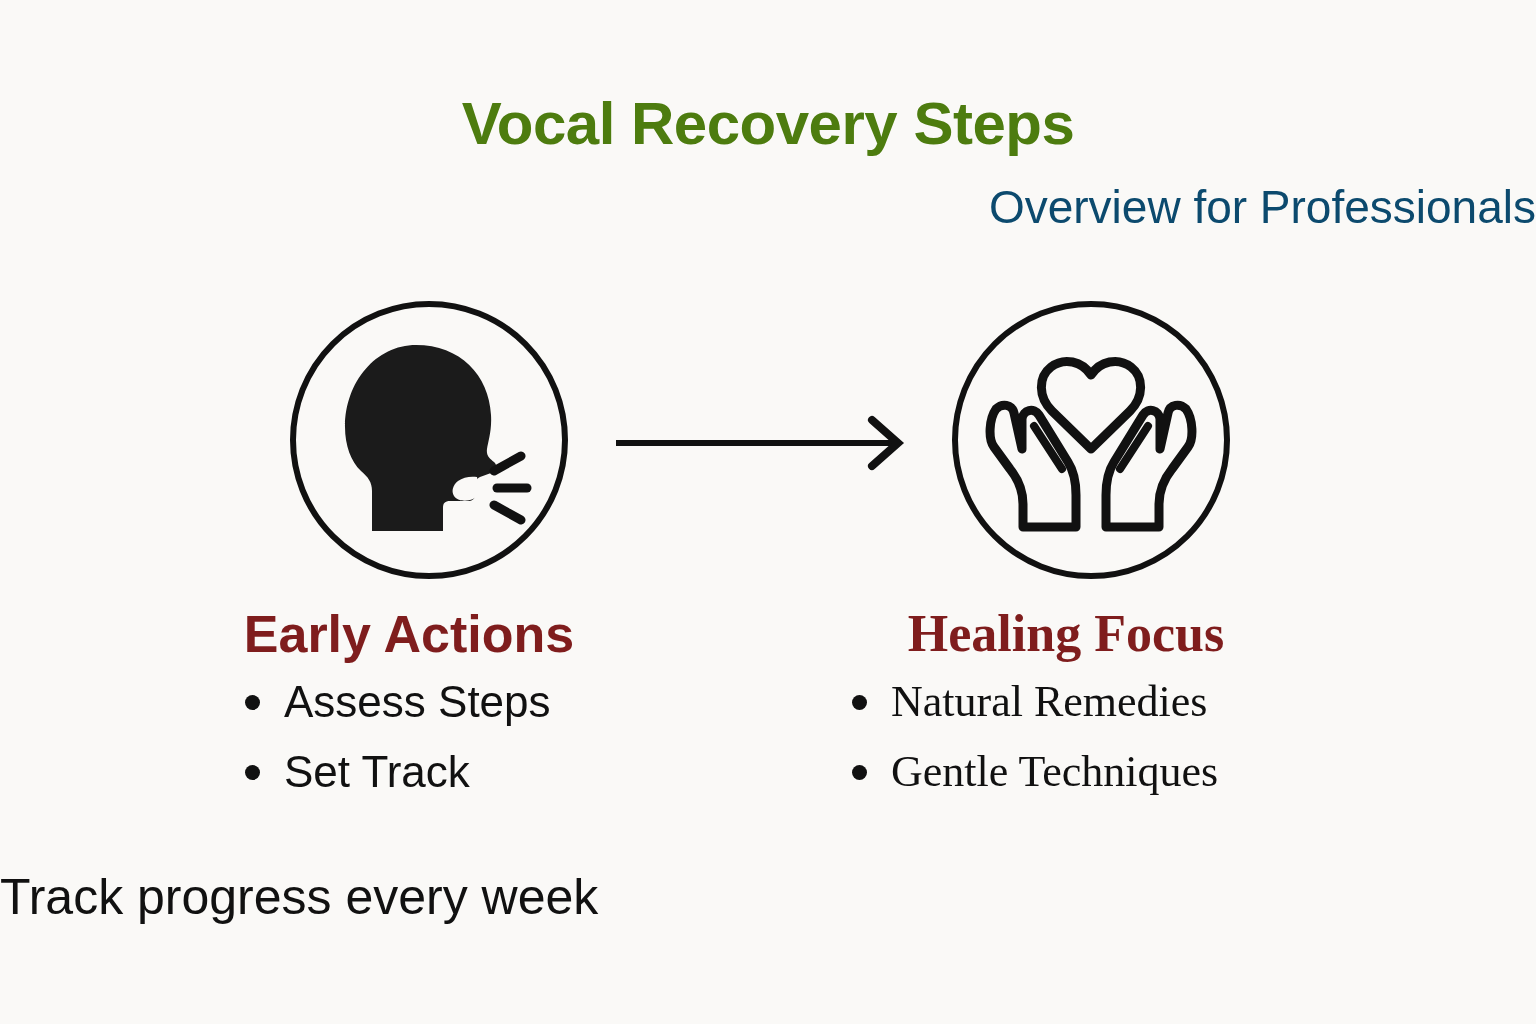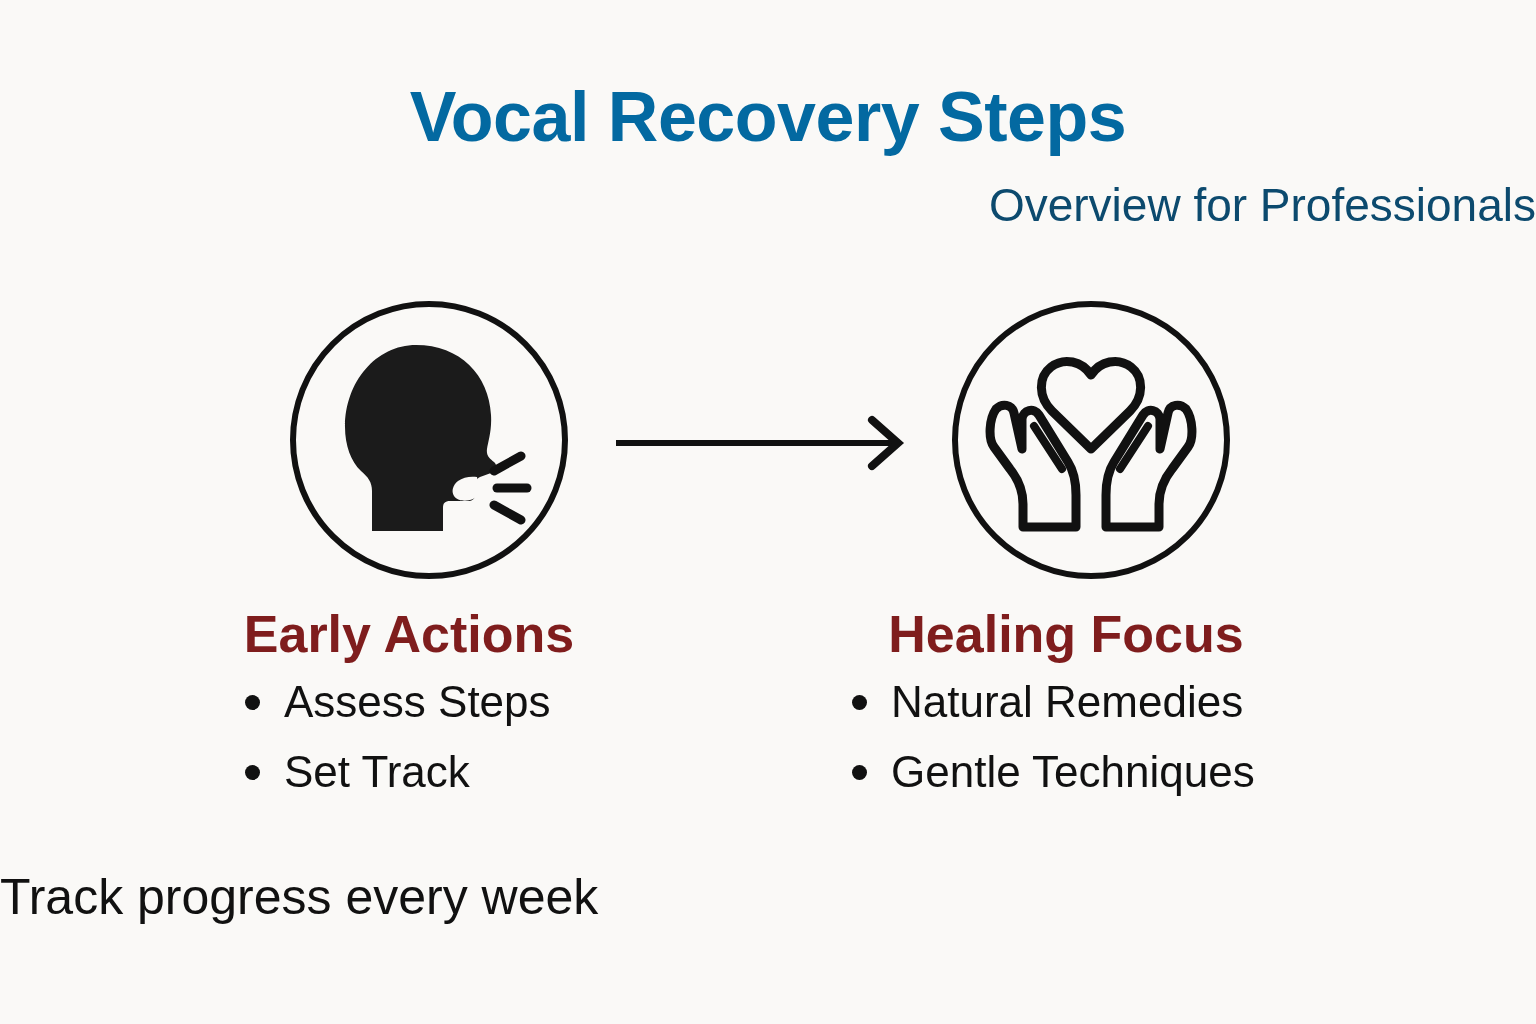--- a/index.html
+++ b/index.html
@@ -24,26 +24,26 @@
 
   
   .header {
     position: absolute;
     top: 78px;
     left: 0;
     width: 1536px;
     text-align: center;
   }
   .title {
-    font-size: 70px;
+    font-size: 60px;
     font-weight: 700;
     letter-spacing: -0.5px;
     line-height: 1.0;
-    color: #0369a1;
-    margin: 4px;
+    color: #4d7c0f;
+    margin: 16px;
   }
   .subtitle {
     font-size: 46px;
     font-weight: 400;
     line-height: 1.0;
     color: #0c4a6e;
     margin: 30px 0 0 0;
     text-align: right;
   }
 
@@ -66,21 +66,21 @@
     height: 62px;
   }
   #flow-arrow svg { display: block; }
 
   
   .column {
     position: absolute;
     top: 608px;
   }
   #column-left  { left: 190px;  width: 480px; }
-  #column-right { left: 800px;  width: 540px; }
+  #column-right { left: 800px;  width: 540px; font-family: Liberation Serif, serif; }
 
   .col-heading {
     font-size: 52px;
     font-weight: 700;
     line-height: 1.0;
     margin: 0 0 20px 0;
     text-align: center;
     color: #7f1d1d;
   }
   #column-left .col-heading  { padding-right: 42px; }

